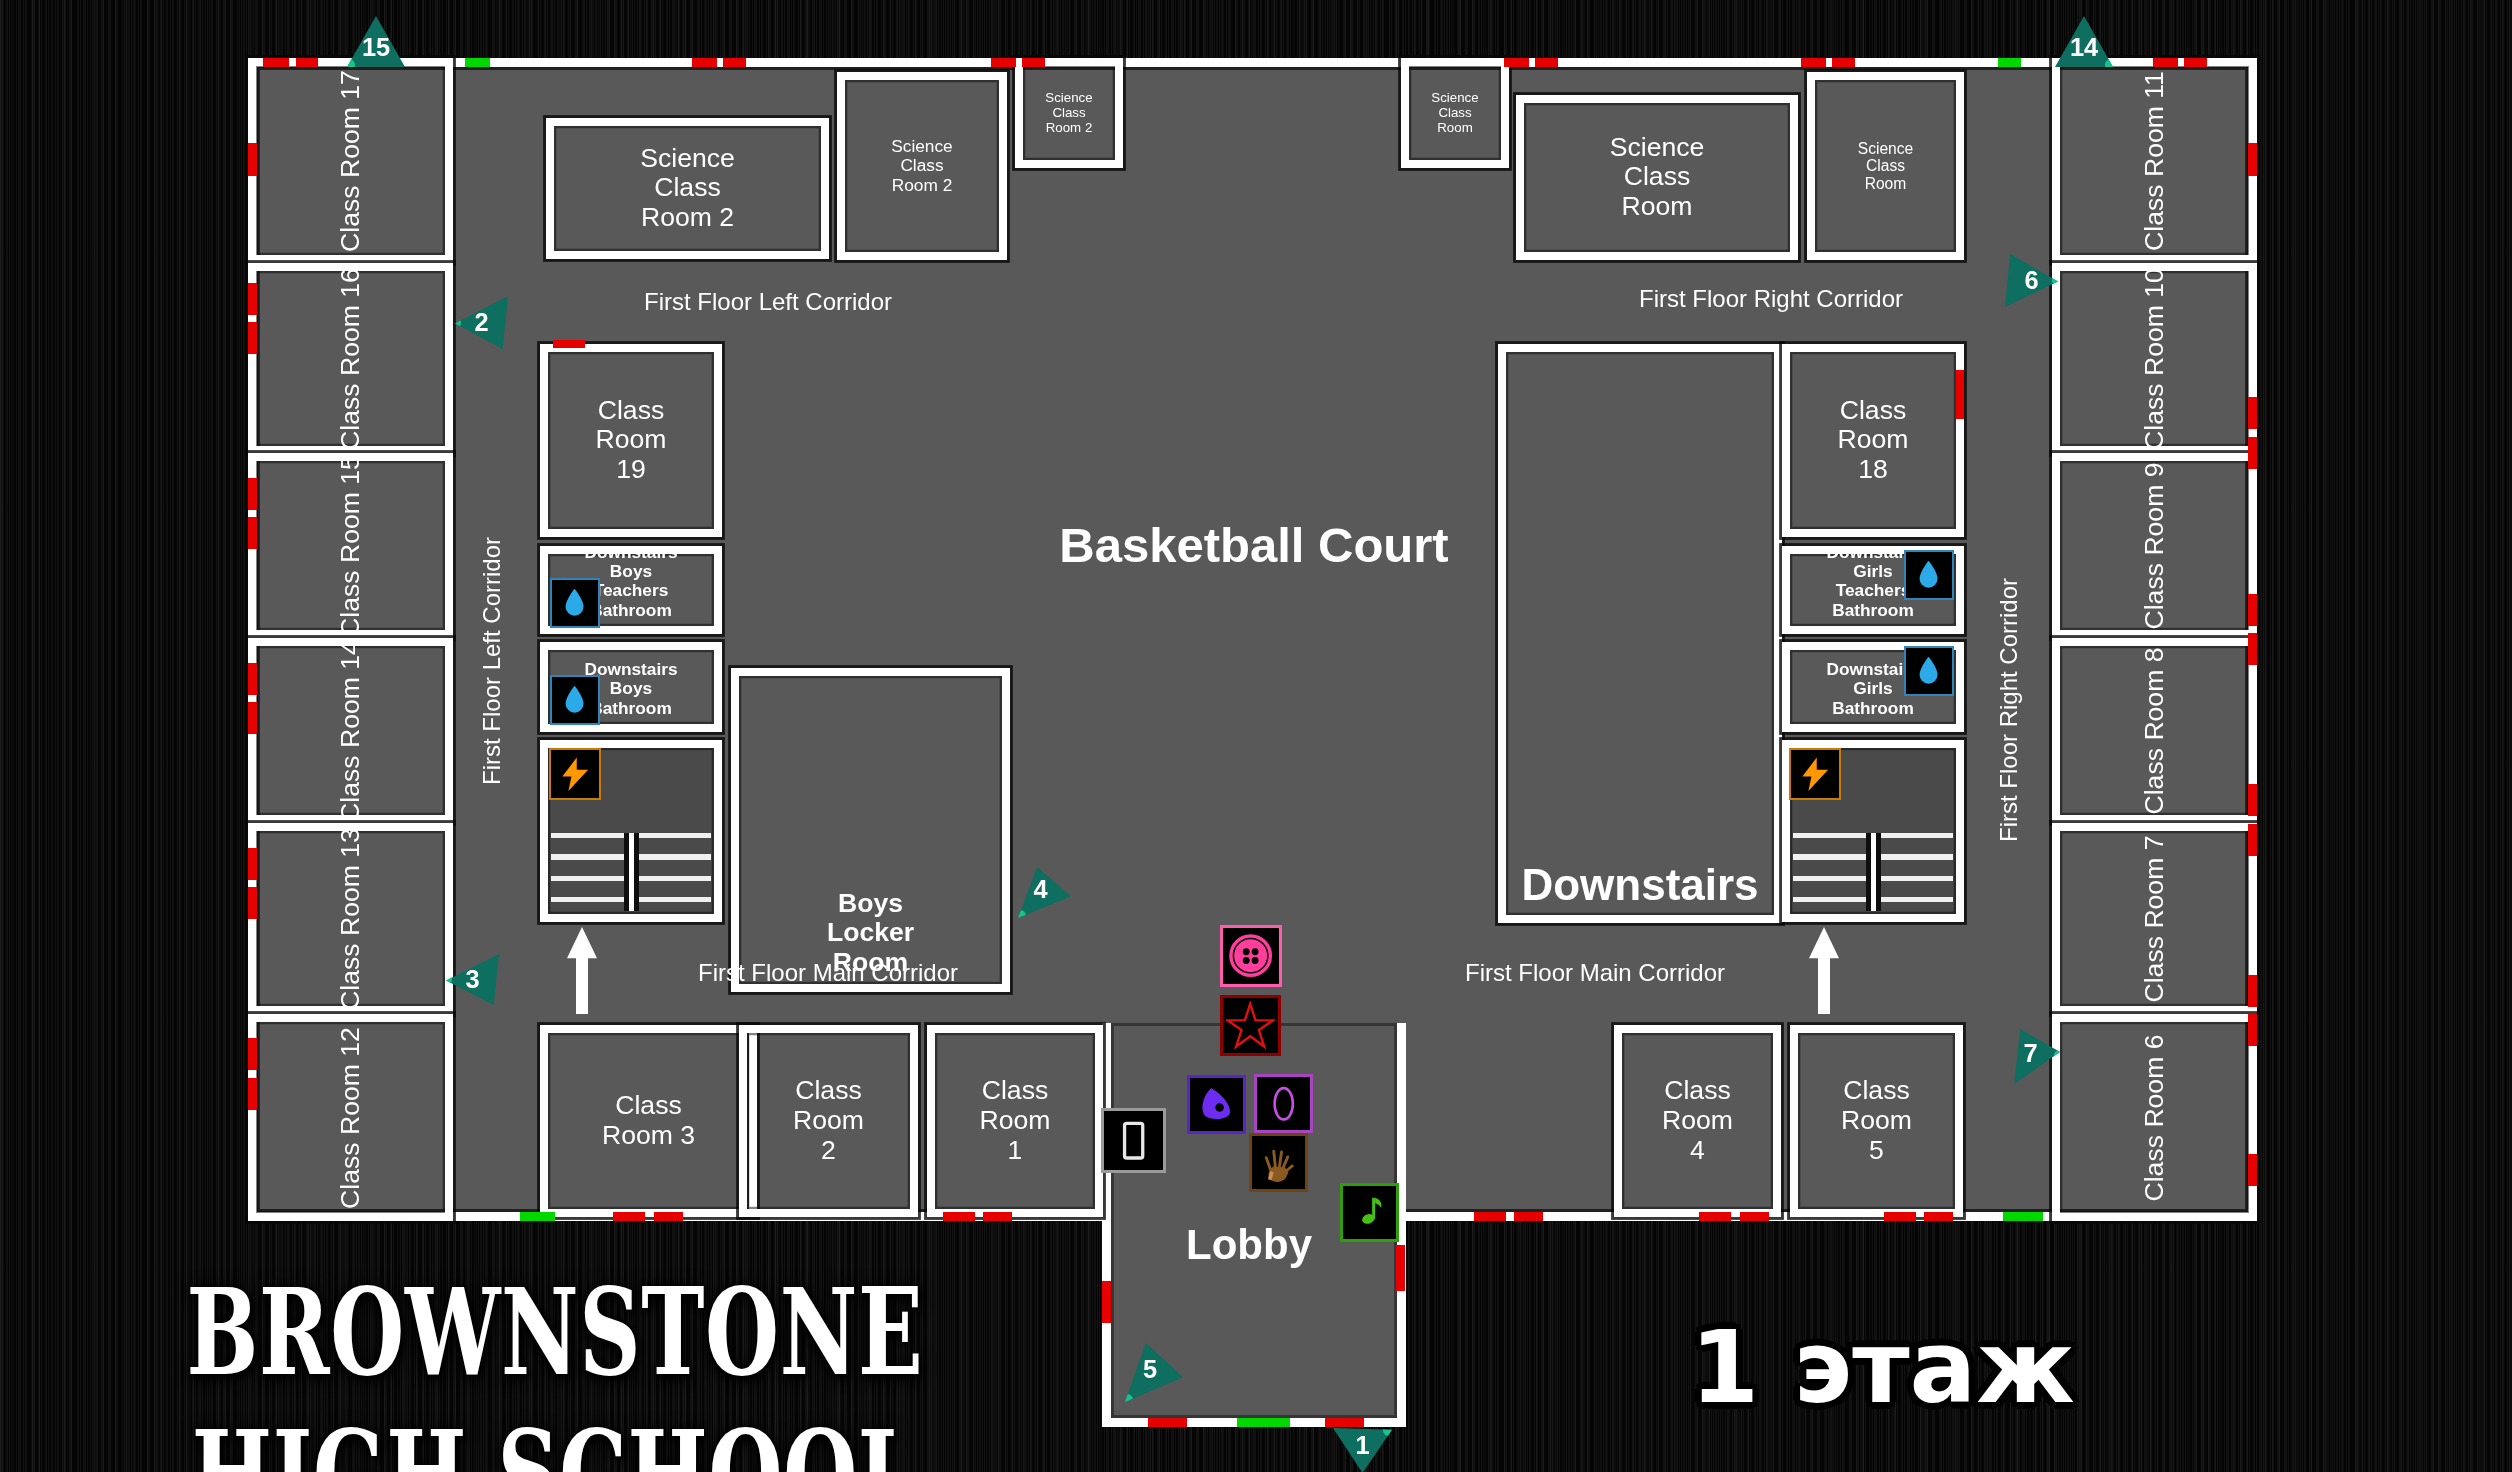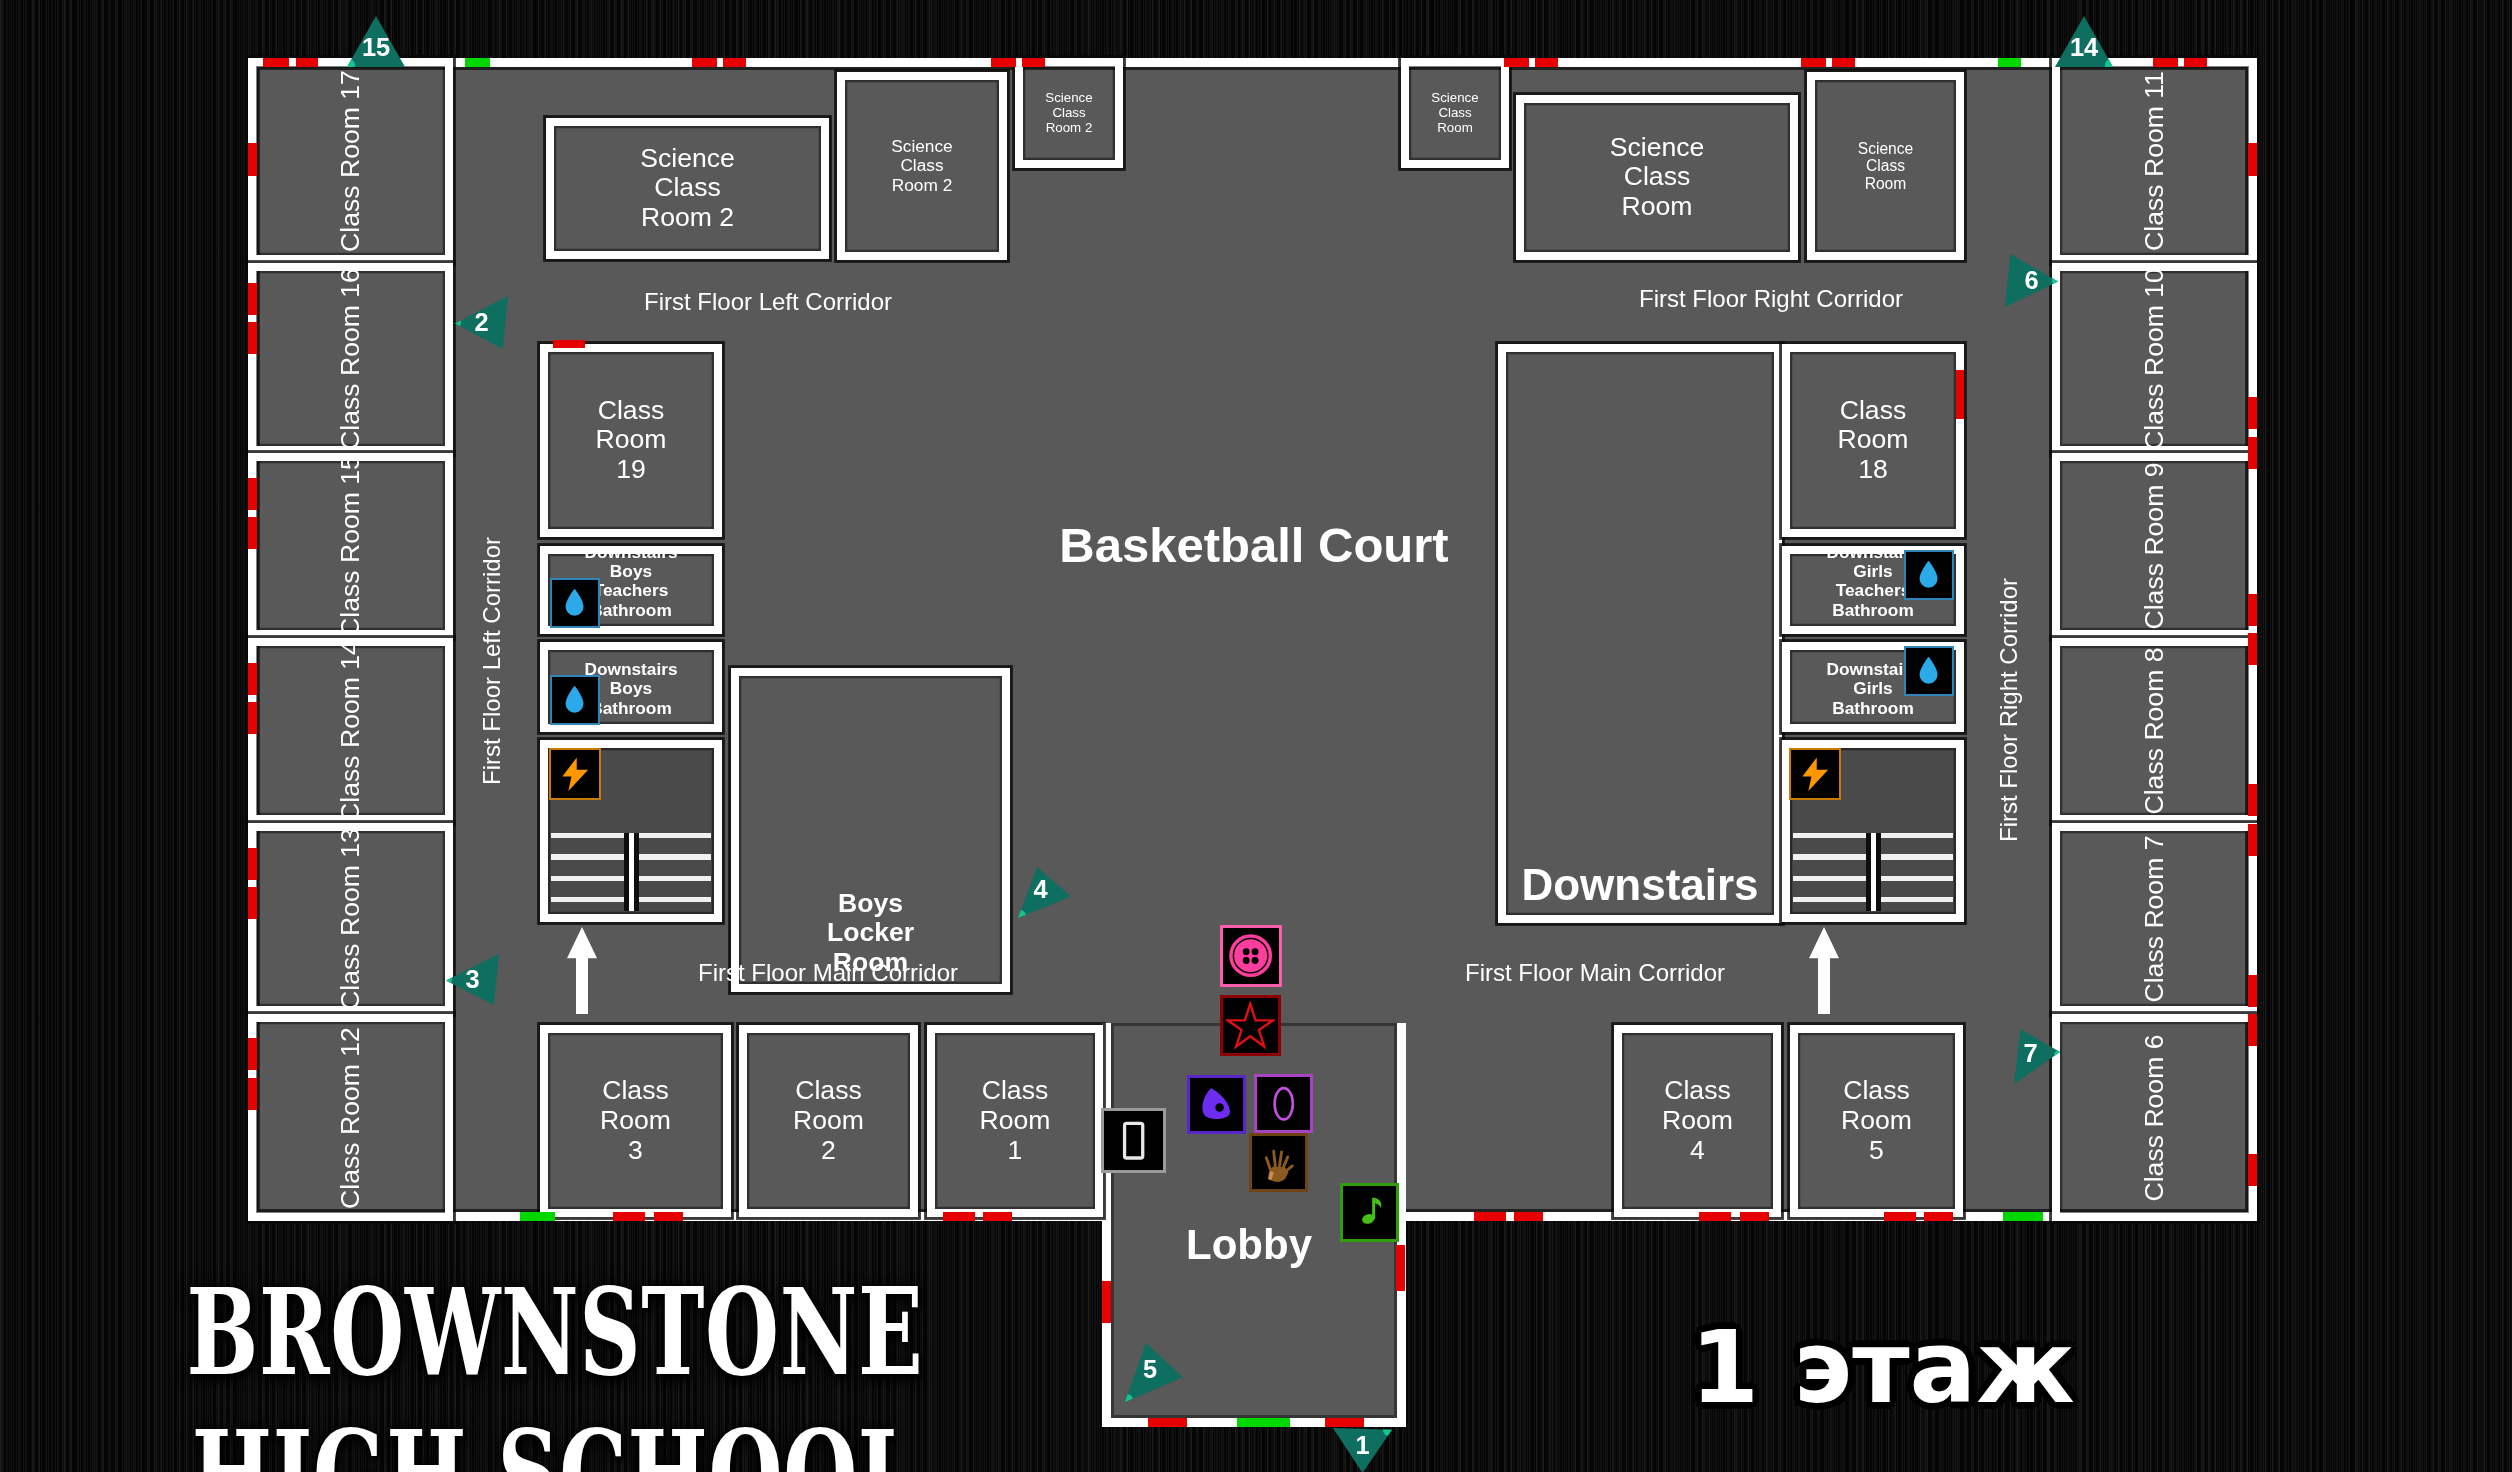--- a/index.html
+++ b/index.html
@@ -155,21 +155,21 @@
     </div>
     <div class="room" style="left: 1782px; top: 642px; width: 182px; height: 90px;">
       <span class="lbl s30 b b">Downstairs
 Girls Bathroom</span>
     </div>
     <div class="room stairs" style="left: 1782px; top: 740px; width: 182px; height: 182px;">
       <div class="treads">
         <div class="rail"></div>
       </div>
     </div>
-    <div class="room" style="left: 540px; top: 1025px; width: 191px; height: 192px;">
+    <div class="room" style="left: 540px; top: 1025px; width: 217px; height: 192px;">
       <span class="lbl s46 in">Class Room 3</span>
     </div>
     <div class="room" style="left: 739px; top: 1025px; width: 179px; height: 192px;">
       <span class="lbl s46 in">Class Room 2</span>
     </div>
     <div class="room" style="left: 927px; top: 1025px; width: 176px; height: 192px;">
       <span class="lbl s46 in">Class Room 1</span>
     </div>
     <div class="room" style="left: 1614px; top: 1025px; width: 167px; height: 192px;">
       <span class="lbl s46 in">Class Room 4</span>

